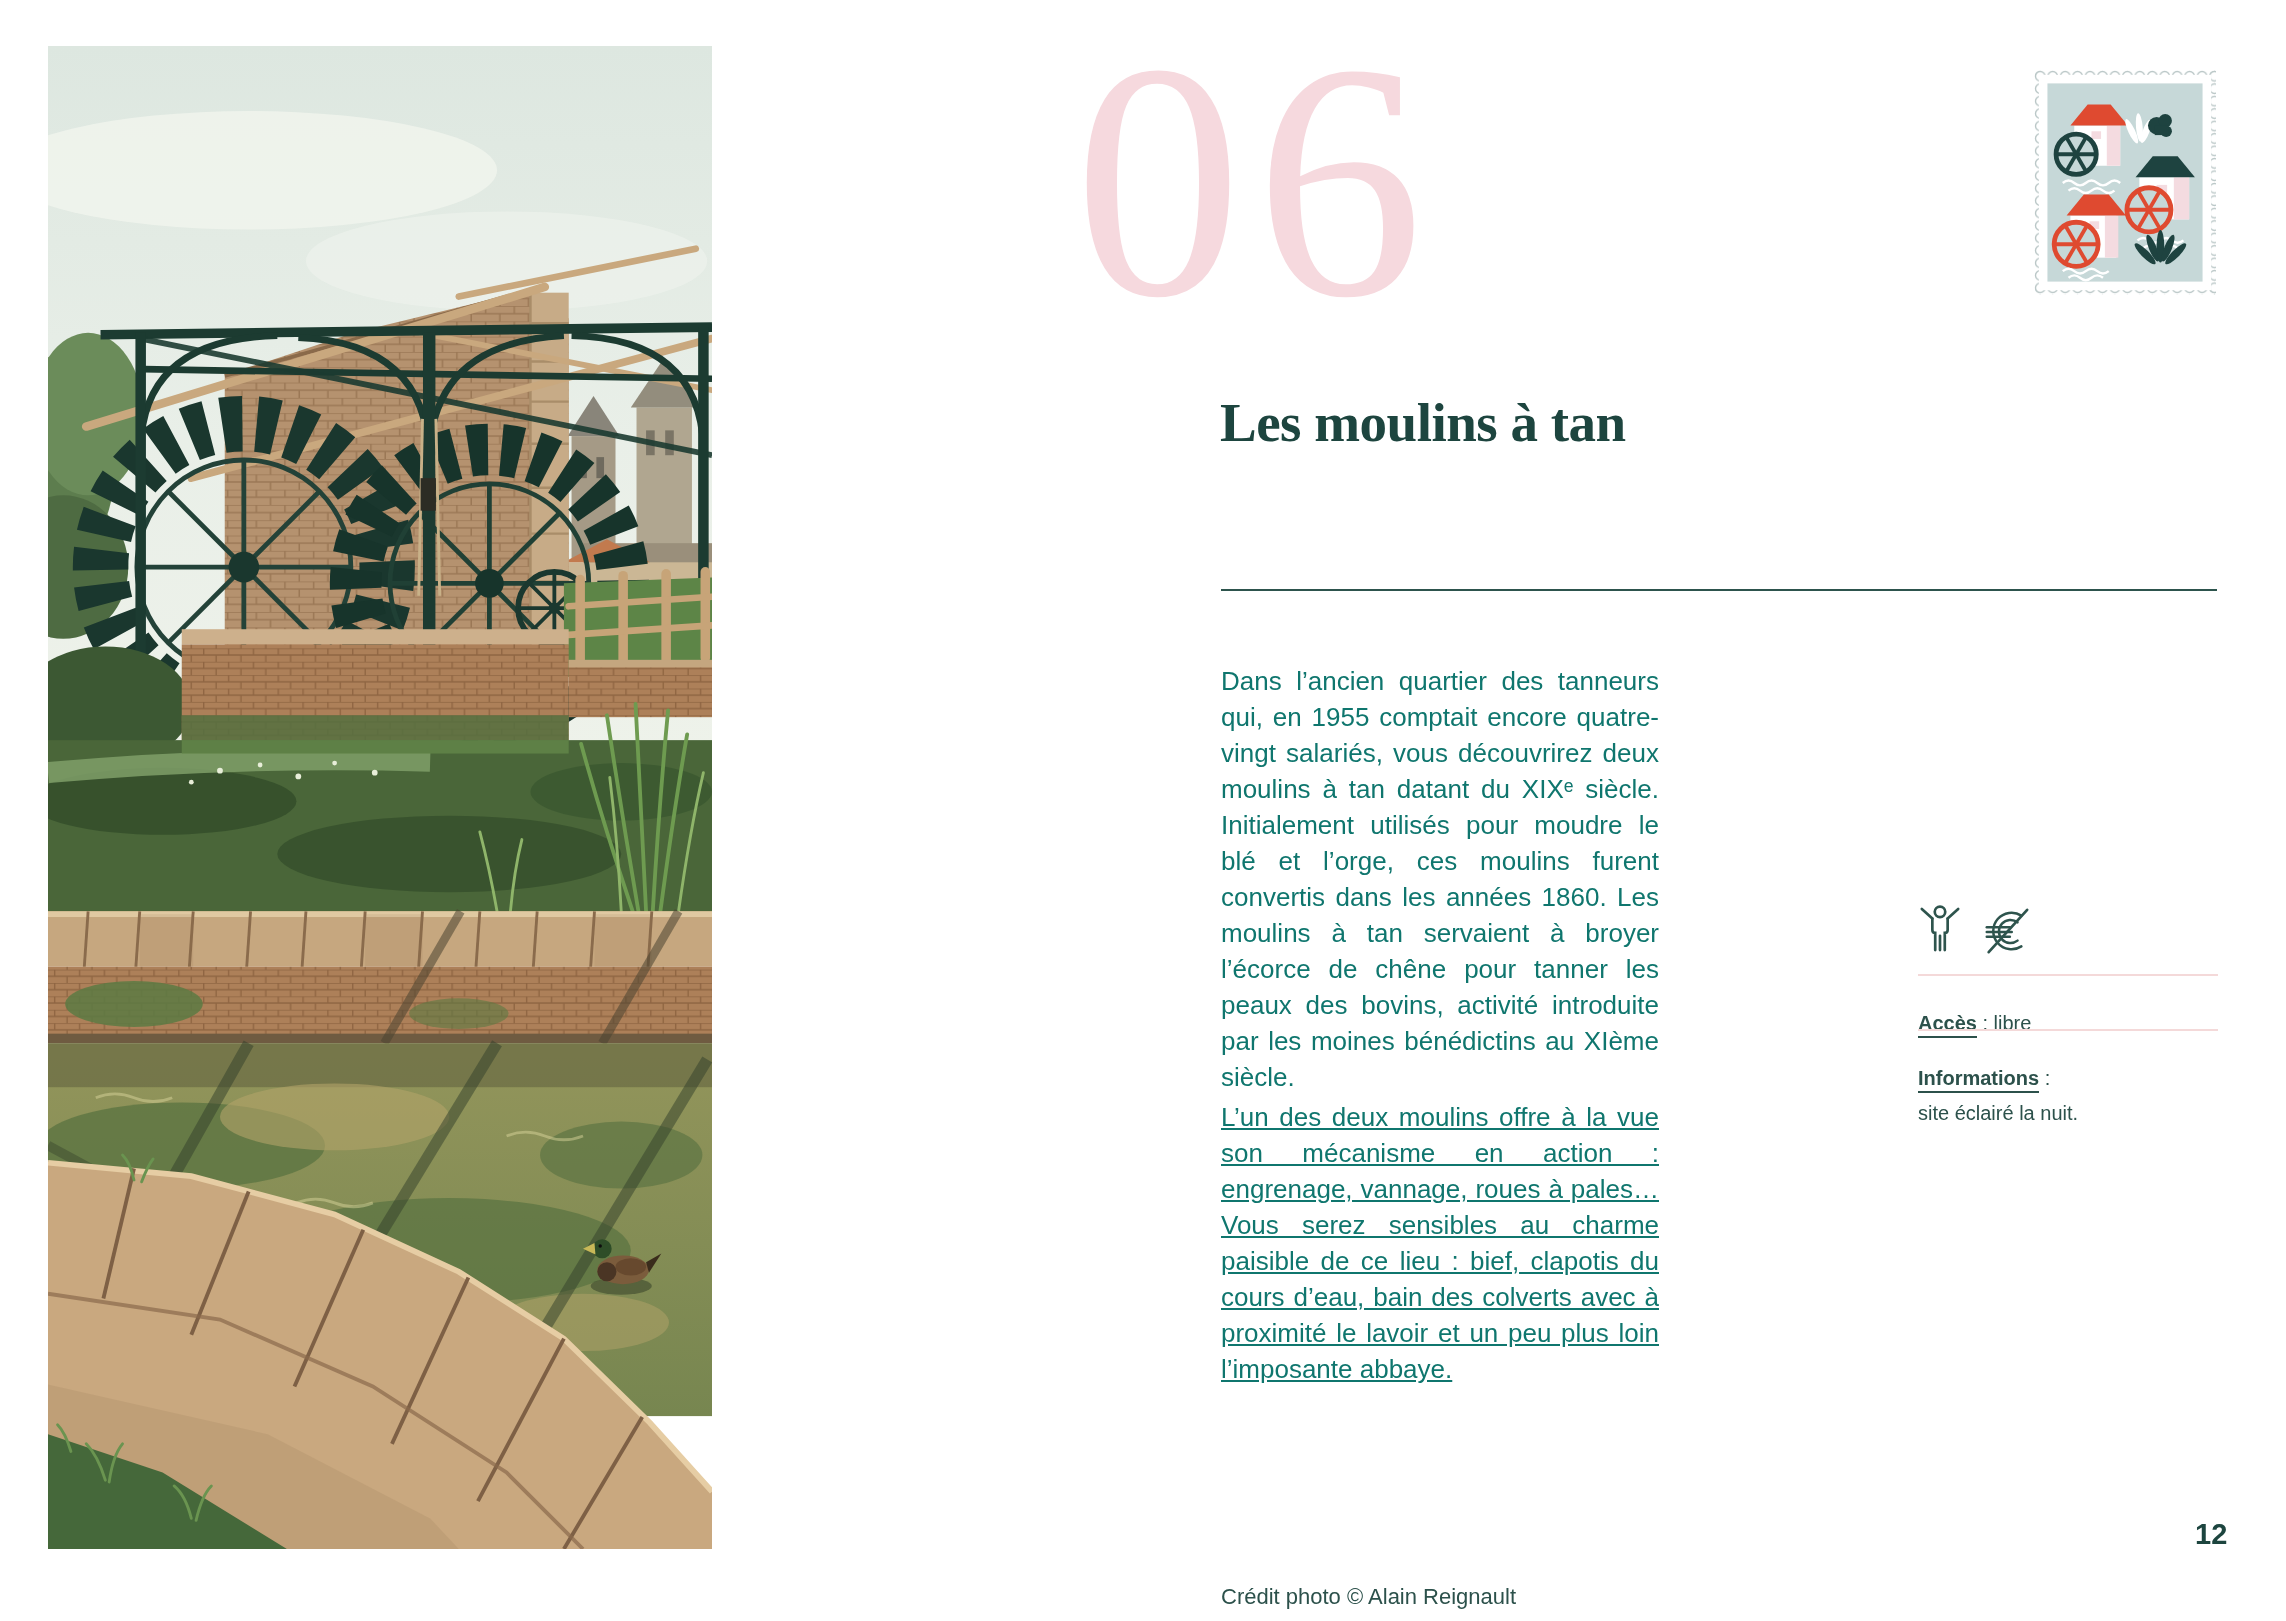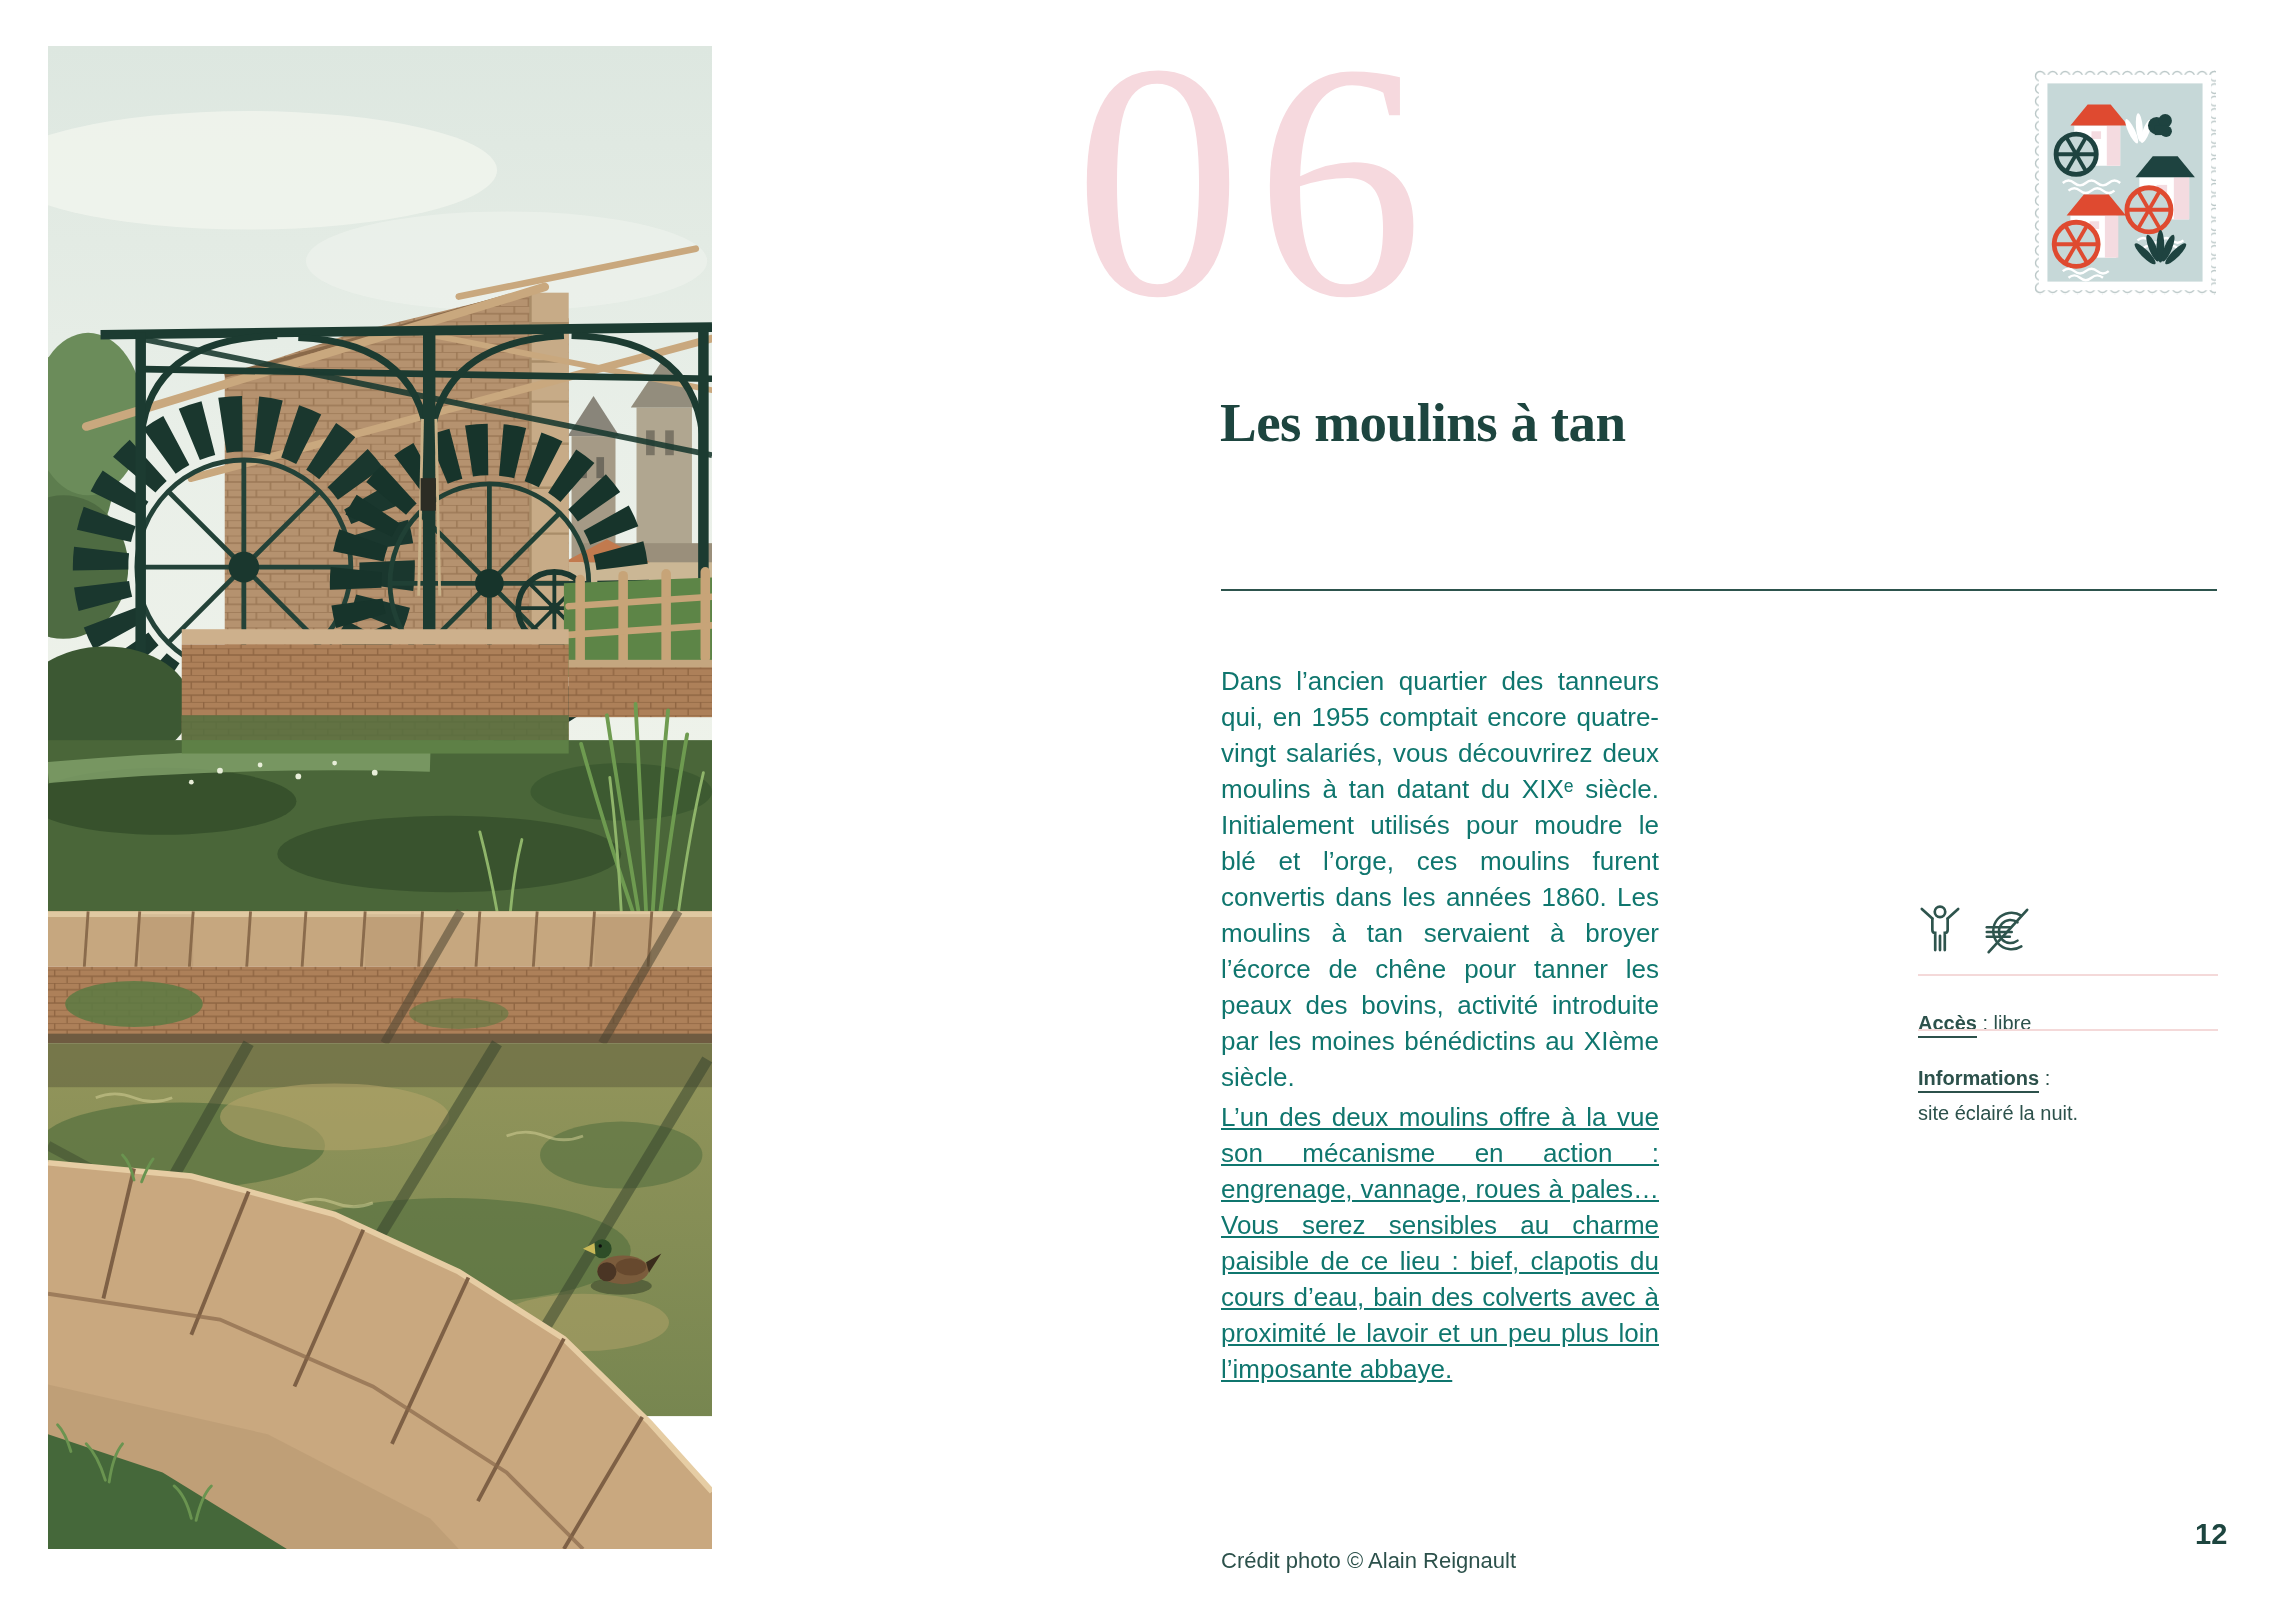--- a/index.html
+++ b/index.html
@@ -20,21 +20,21 @@
   .addr-row{font-style:italic;font-size:28px;color:#2c514b;padding-bottom:8.6px;
           border-bottom:1.9px solid #2d544d;margin-bottom:13.4px;}
   .amenities{position:absolute;left:1918px;top:904px;display:flex;gap:17px;align-items:flex-end;}
   .sep{position:absolute;left:1918px;width:300px;height:1.9px;background:#f4d9d9;}
   #sep-access{top:974px;}
   #sep-info{top:1029px;}
   .detail{position:absolute;left:1918px;width:300px;font-size:20px;line-height:35px;color:#2c514b;}
   #access-line{top:986px;}
   #info-line{top:1041px;}
   .lbl{font-weight:700;border-bottom:2.9px solid #2c514b;padding-bottom:1.9px;}
-  .credit{position:absolute;left:1221px;top:1548px;font-size:22px;color:#2c514b;}
+  .credit{position:absolute;left:1221px;top:1584px;font-size:22px;color:#2c514b;}
   .pagenum{position:absolute;left:2195px;top:1518px;font-size:29px;font-weight:700;color:#1d453f;}
 </style>
 </head>
 <body>
 
 <div class="spread">
 
   <figure class="photo">
     <svg viewBox="0 0 695 1572" preserveAspectRatio="none">
       <defs>

